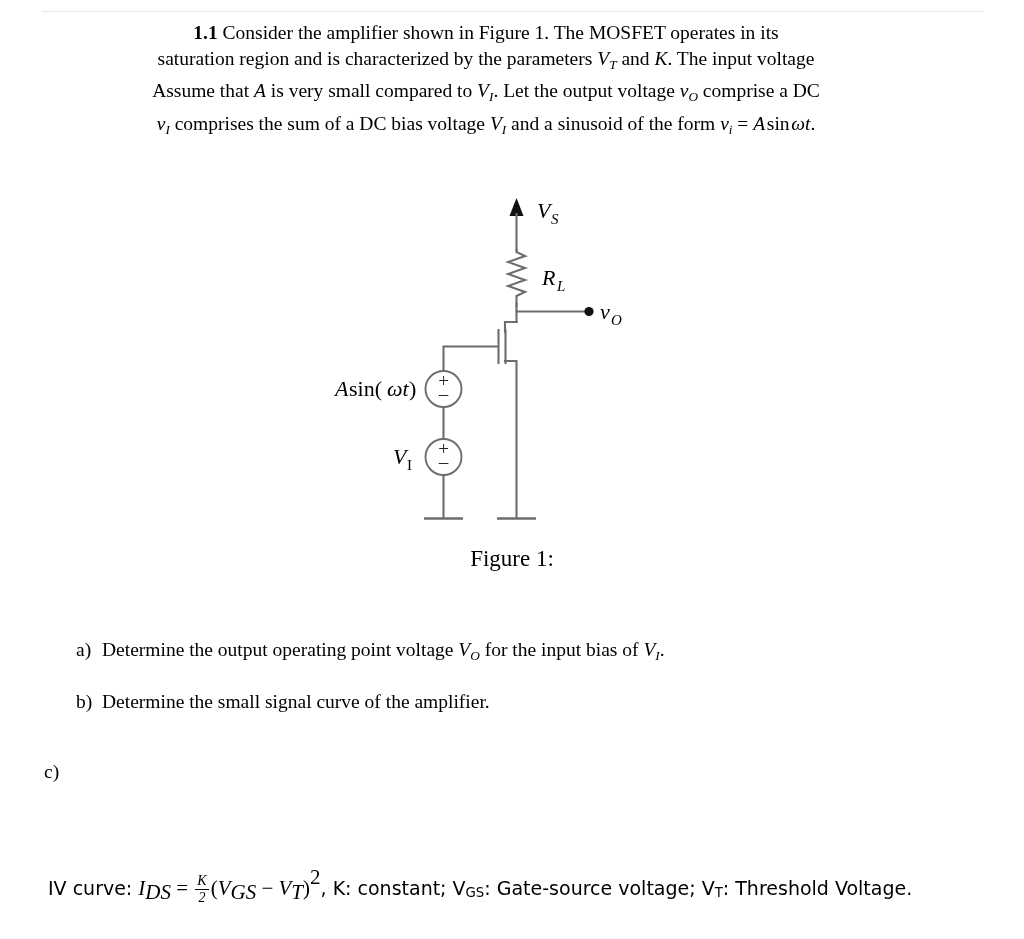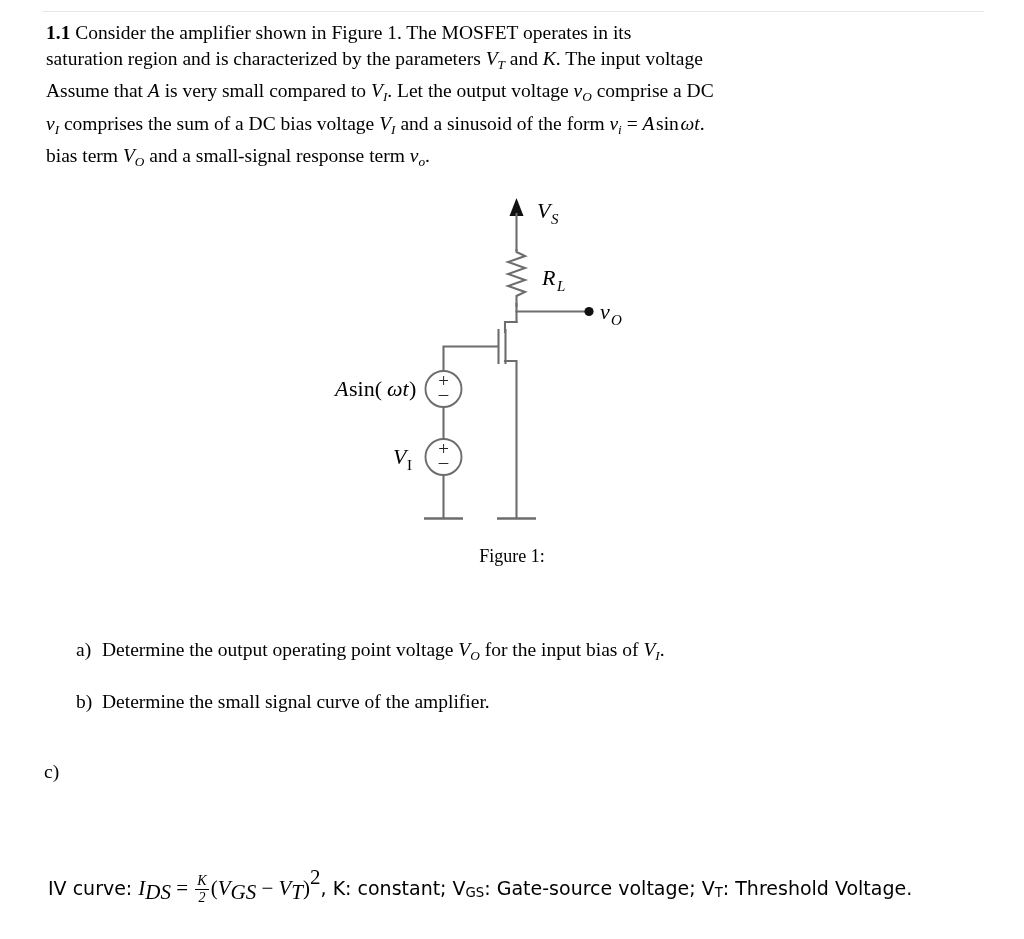--- a/index.html
+++ b/index.html
@@ -31,41 +31,41 @@
   }
 
   
   .intro {
     position: absolute;
     left: 46px;
     top: 20px;
     width: 880px;
     font-size: 19.5px;
     line-height: 26.2px;
-    text-align: left;
+    text-align: center;
   }
   .intro .ln { display: block; white-space: nowrap; }
   .bold-num { font-weight: bold; }
 
   i.mv { font-style: italic; }
   .sub {
     font-size: 0.68em;
     vertical-align: -0.30em;
     font-style: italic;
   }
   .nosub { font-style: normal; }
 
   
   .fig-caption {
     position: absolute;
     left: 0;
     top: 546px;
     width: 1024px;
     text-align: center;
-    font-size: 18px;
+    font-size: 23px;
   }
 
   
   .q {
     position: absolute;
     font-size: 19.5px;
     line-height: 26.2px;
   }
   .q .marker {
     position: absolute;
@@ -178,21 +178,20 @@
 
   <div class="intro">
     <span class="ln"><span class="bold-num">1.1</span> <span>Consider the amplifier shown in Figure 1. The MOSFET operates in its</span></span>
 
     <span class="ln"><span>saturation region and is characterized by the parameters </span><i class="mv">V</i><span class="sub">T</span><span> and </span><i class="mv">K</i><span>. The input voltage</span></span>
 
     <span class="ln"><span>Assume that </span><i class="mv">A</i><span> is very small compared to </span><i class="mv">V</i><span class="sub">I</span><span>. Let the output voltage </span><i class="mv">v</i><span class="sub">O</span><span> comprise a DC</span></span>
 
     <span class="ln"><i class="mv">v</i><span class="sub">I</span><span> comprises the sum of a DC bias voltage </span><i class="mv">V</i><span class="sub">I</span><span> and a sinusoid of the form </span><i class="mv">v</i><span class="sub">i</span><span> = </span><i class="mv">A</i> <span>sin</span> <i class="mv">ωt</i><span>.</span></span>
 
-    <span class="ln"><span>bias term </span><i class="mv">V</i><span class="sub">O</span><span> and a small-signal response term </span><i class="mv">v</i><span class="sub">o</span><span>.</span></span>
   </div>
 
   <svg class="circuit" viewBox="0 0 1024 939">
 
     <polygon points="516.5,198 509.5,216 523.5,216" fill="#111111"></polygon>
     <line class="wire" x1="516.5" y1="214" x2="516.5" y2="250"></line>
 
     <polyline class="wire" points="516.5,250 516.5,252 525,256 508,262 525,268 508,274 525,280 508,286 525,292 516.5,296 516.5,306"></polyline>
 
     <line class="wire" x1="516.5" y1="304" x2="516.5" y2="322"></line>

